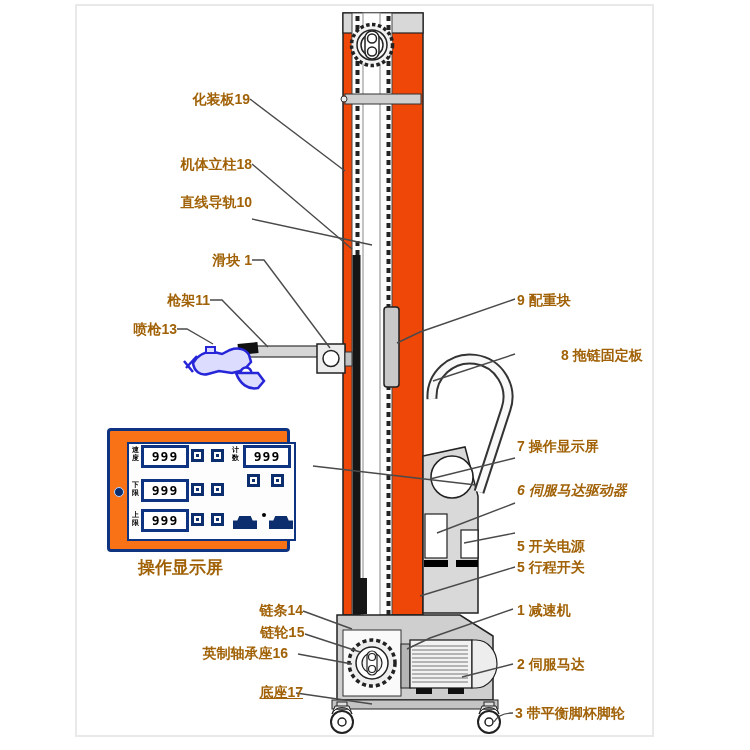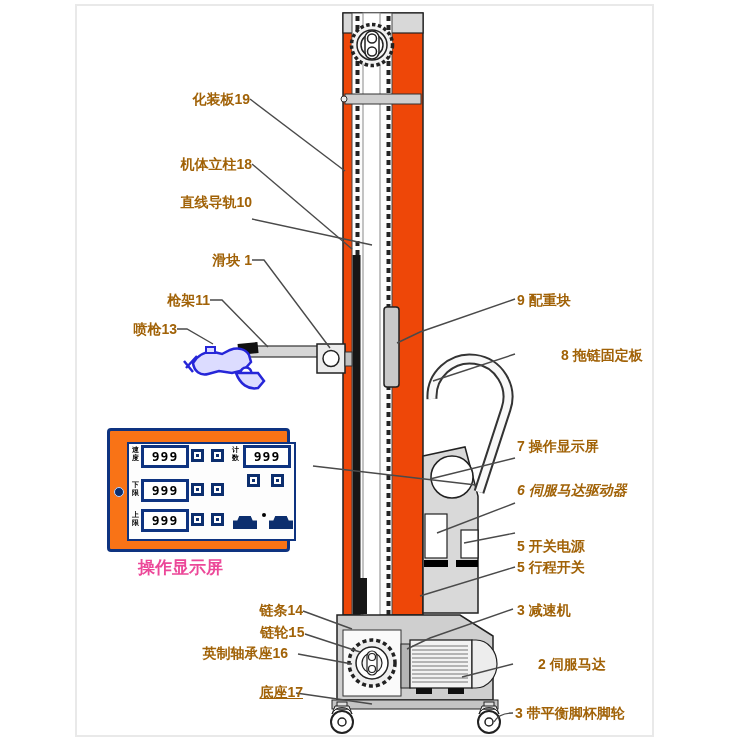--- a/index.html
+++ b/index.html
@@ -1,21 +1,21 @@
 <!DOCTYPE html>
 <html><head>
 <meta charset="utf-8">
 <style>
   html,body{margin:0;padding:0;background:#fff;}
   #stage{position:relative;width:750px;height:750px;background:#fff;overflow:hidden;
          font-family:"Liberation Sans","DejaVu Sans",sans-serif;}
   #machine-svg{position:absolute;left:0;top:0;}
   .lbl{position:absolute;font-weight:bold;font-size:14px;color:#a16207;white-space:nowrap;line-height:16px;}
   .lbl.rt{text-align:right;}
-  .caption{position:absolute;font-weight:bold;font-size:17px;color:#ec4899;}
+  .caption{position:absolute;font-weight:bold;font-size:17px;color:#a16207;}
   
   .panel{position:absolute;left:107px;top:428px;width:183px;height:124px;background:#f97316;
          border:3px solid #0e3380;border-radius:4px;box-sizing:border-box;}
   .screw{position:absolute;width:8px;height:8px;border-radius:50%;background:#0c2e6e;border:1px solid #bcd6ff;}
   .panel-inner{position:absolute;left:17px;top:11px;width:165px;height:95px;background:#fdfdfd;
                border:2px solid #0e3380;box-sizing:content-box;}
   .disp{position:absolute;width:42px;height:17px;border:3px solid #0e3380;background:#fff;color:#000;
         font-family:"DejaVu Sans Mono",monospace;font-weight:bold;font-size:13px;letter-spacing:1px;
         display:flex;align-items:center;justify-content:center;}
   .pbtn{position:absolute;width:13px;height:13px;background:#0c2e6e;display:flex;align-items:center;justify-content:center;}
@@ -163,22 +163,22 @@
   <div class="lbl rt" style="left:243px;top:625px;width:62px;font-family:Liberation Mono, monospace;">链轮15</div>
   <div class="lbl rt" style="left:168px;top:645px;width:120px;">英制轴承座16</div>
   <div class="lbl rt" style="left:241px;top:684px;width:62px;text-decoration:underline;">底座17</div>
 
   <div class="lbl" style="left:517px;top:292px;">9 配重块</div>
   <div class="lbl" style="left:517px;top:347px;margin-left:44px;">8 拖链固定板</div>
   <div class="lbl" style="left:517px;top:438px;">7 操作显示屏</div>
   <div class="lbl" style="left:517px;top:482px;font-style:italic;">6 伺服马达驱动器</div>
   <div class="lbl" style="left:517px;top:526px;margin-top:12px;">5 开关电源</div>
   <div class="lbl" style="left:517px;top:559px;">5 行程开关</div>
-  <div class="lbl" style="left:517px;top:602px;">3 减速机</div>
-  <div class="lbl" style="left:517px;top:656px;margin-left:21px;">2 伺服马达</div>
+  <div class="lbl" style="left:517px;top:602px;">1 减速机</div>
+  <div class="lbl" style="left:517px;top:656px;">2 伺服马达</div>
   <div class="lbl" style="left:515px;top:705px;">3 带平衡脚杯脚轮</div>
 
   <div class="panel">
     <div class="screw" style="left:4px;top:56px;"></div>
     <div class="screw" style="right:4px;top:56px;"></div>
     <div class="panel-inner">
 
       <div class="vlabel" style="left:1px;top:2px;">速度</div>
       <div class="disp" style="left:12px;top:1px;">999</div>
       <div class="pbtn" style="left:62px;top:5px;">

